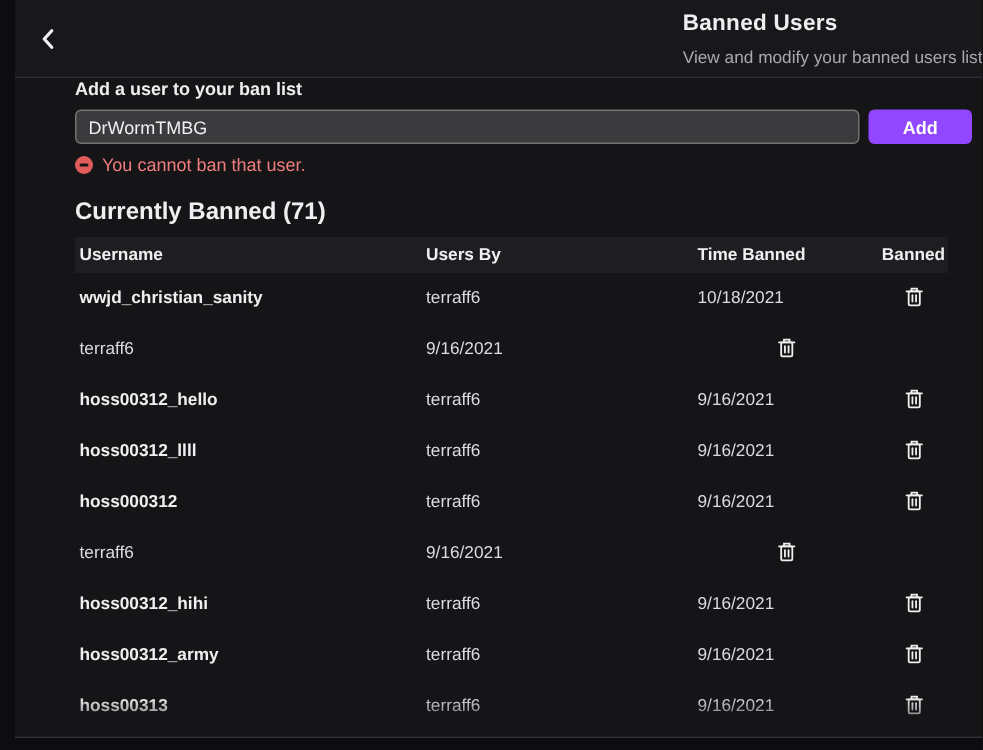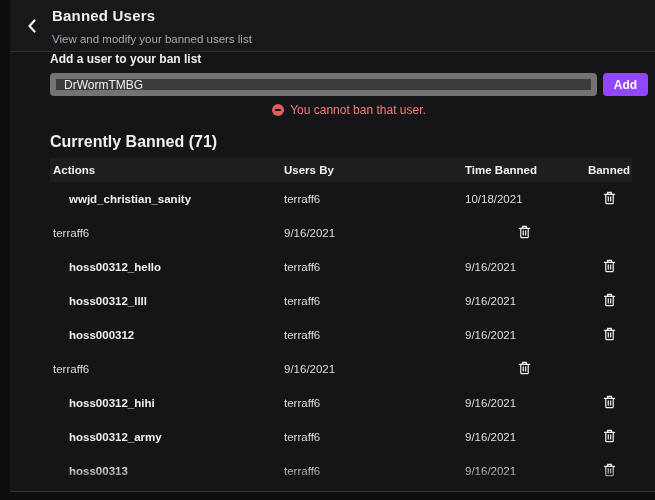--- a/index.html
+++ b/index.html
@@ -20,20 +20,21 @@
     overflow: hidden;
   }
   
   .page-header {
     height: 52px;
     background: #18181b;
     border-bottom: 1px solid #2d2d32;
     display: flex;
     align-items: center;
     padding-left: 8px;
+    justify-content: space-between;
   }
   .back-btn {
     width: 28px; height: 28px;
     background: transparent;
     border: none;
     color: #efeff1;
     display: flex; align-items: center; justify-content: center;
     cursor: pointer;
     margin-right: 6px;
   }
@@ -56,46 +57,45 @@
   .add-row {
     margin-top: 7px;
     display: flex;
     gap: 6px;
     align-items: center;
   }
   .ban-input {
     flex: 1;
     height: 23px;
     background: #3b3b3e;
-    border: 6px solid #737373;
+    border: 1px solid #737373;
     border-radius: 4px;
     color: #efeff1;
     font-size: 12px;
     font-family: "Liberation Sans", sans-serif;
     padding: 0 8px;
     outline: none;
   }
   .add-btn {
-    width: 45px;
+    width: 69px;
     height: 23px;
     background: var(--accent, #9147ff);
     border: none;
     border-radius: 4px;
     color: #fff;
     font-size: 12px;
     font-weight: bold;
     font-family: "Liberation Sans", sans-serif;
     cursor: pointer;
   }
   .error-row {
     margin-top: 7px;
     display: flex;
     align-items: center;
     gap: 6px;
-    justify-content: center;
   }
   .minus-circle {
     width: 12px; height: 12px;
     border-radius: 50%;
     background: var(--error_icon, #e05c5c);
     display: inline-flex;
     align-items: center;
     justify-content: center;
     flex: 0 0 auto;
   }
@@ -127,21 +127,21 @@
   .thead .th { padding-left: 3px; }
   .thead .th.actions { text-align: center; padding-left: 0; }
   .trow {
     height: 34px;
     display: grid;
     grid-template-columns: 231px 181px 124px 1fr;
     align-items: center;
     font-size: 11.5px;
   }
   .trow .td { padding-left: 3px; }
-  .td.username { font-weight: bold; color: #efeff1; margin-left: 16px; }
+  .td.username { font-weight: bold; color: #efeff1; }
   .td.added-by, .td.time-banned { color: #dcdce1; }
   .td.actions { text-align: center; padding-left: 0; }
   .del-btn {
     background: transparent;
     border: none;
     cursor: pointer;
     padding: 2px 4px;
     color: #efeff1;
   }
   .bottom-fade {
@@ -184,21 +184,21 @@
       <span class="minus-circle">
           <span class="bar"></span>
         </span>
       <span class="error-text">You cannot ban that user.</span>
     </div>
 
     <div class="caption">Currently Banned (71)</div>
 
     <div class="table">
       <div class="thead">
-        <div class="th">Actions</div>
+        <div class="th">Username</div>
         <div class="th">Users By</div>
         <div class="th">Time Banned</div>
         <div class="th actions">Banned</div>
       </div>
       <div id="rows">
   <div class="trow">
     <div class="td username">wwjd_christian_sanity</div>
     <div class="td added-by">terraff6</div>
     <div class="td time-banned">10/18/2021</div>
     <div class="td actions">

